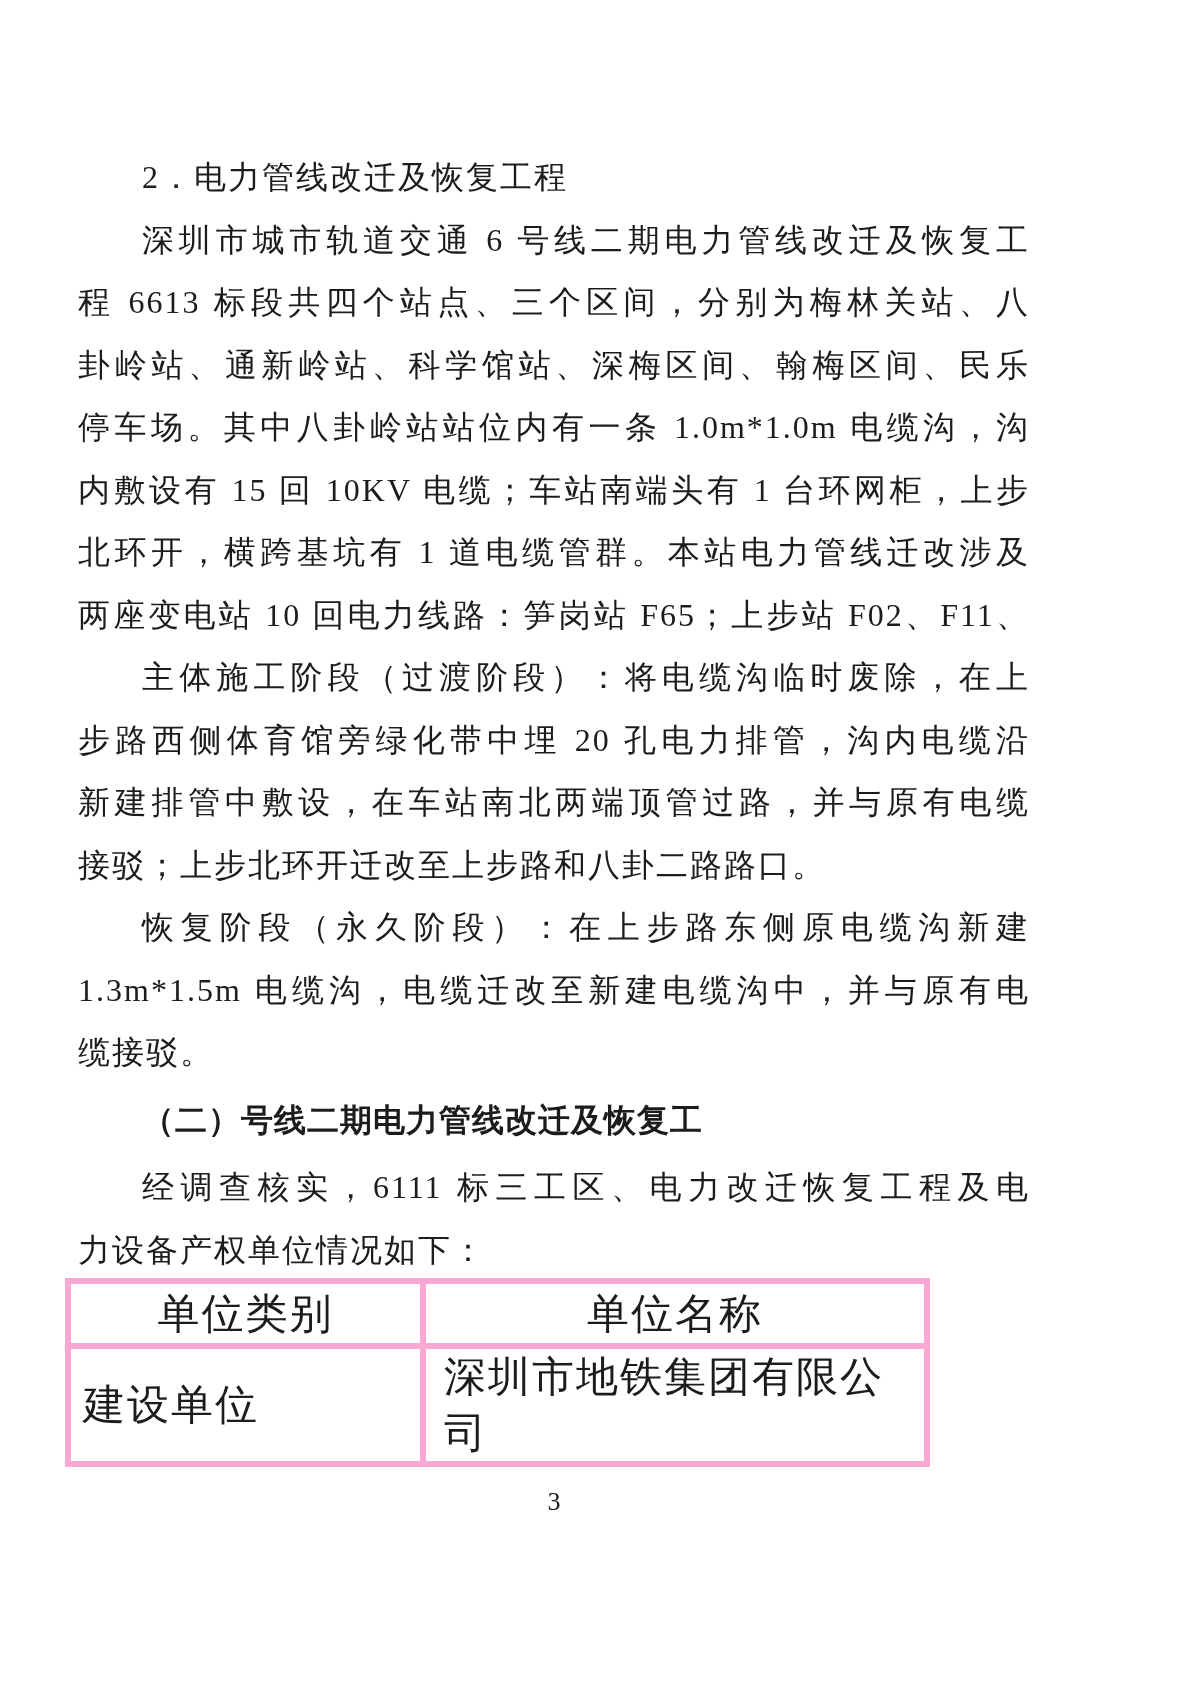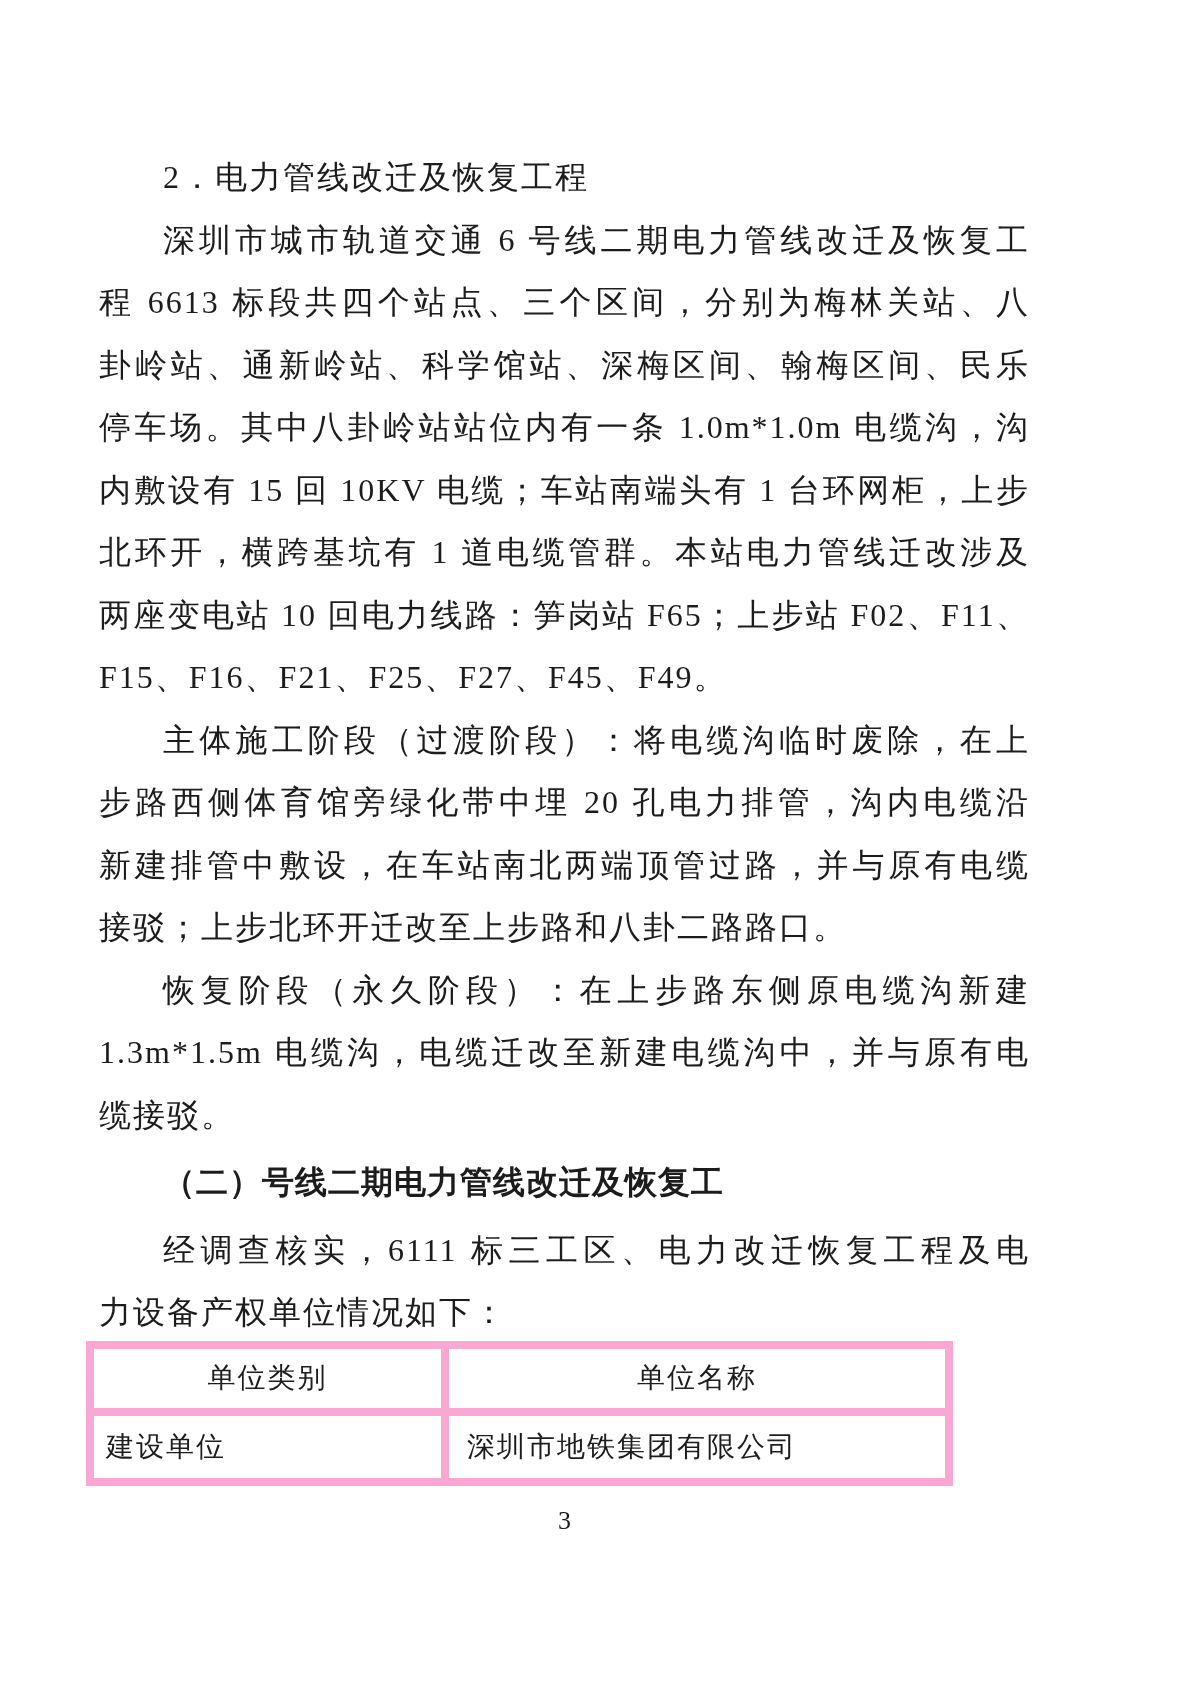--- a/index.html
+++ b/index.html
@@ -12,21 +12,21 @@
     height: 1696px;
     overflow: hidden;
     font-family: "Liberation Serif", "DejaVu Serif", serif;
     color: #1c1c1c;
   }
   .page {
     position: relative;
     box-sizing: border-box;
     width: 1199px;
     height: 1696px;
-    padding: 146px 169px 0 99px;
+    padding: 146px 169px 0 78px;
     background: #ffffff;
   }
   .para { margin: 0; }
   .line {
     display: block;
     height: 62.5px;
     line-height: 62.5px;
     font-size: 32px;
     letter-spacing: 2px;
     overflow: hidden;
@@ -46,22 +46,22 @@
     border-collapse: collapse;
     table-layout: fixed;
     width: 859px;
     margin-left: -13px;
     margin-top: -3px;
   }
   table.unit-table col.c1 { width: 355px; }
   table.unit-table col.c2 { width: 504px; }
   table.unit-table th,
   table.unit-table td {
-    border: 8px solid #f9a8d4;
-    font-size: 28px;
+    border: 6px solid #f9a8d4;
+    font-size: 42px;
     letter-spacing: 2px;
     font-weight: normal;
     padding: 0;
     overflow: hidden;
   }
   table.unit-table th {
     height: 59px;
     text-align: center;
     border-bottom-width: 3px;
   }
@@ -85,21 +85,20 @@
         <div class="line first">2．电力管线改迁及恢复工程</div>
       </div>
       <div class="para body">
         <div class="line first just">深圳市城市轨道交通 6 号线二期电力管线改迁及恢复工</div>
         <div class="line just">程 6613 标段共四个站点、三个区间，分别为梅林关站、八</div>
         <div class="line just">卦岭站、通新岭站、科学馆站、深梅区间、翰梅区间、民乐</div>
         <div class="line just">停车场。其中八卦岭站站位内有一条 1.0m*1.0m 电缆沟，沟</div>
         <div class="line just">内敷设有 15 回 10KV 电缆；车站南端头有 1 台环网柜，上步</div>
         <div class="line just">北环开，横跨基坑有 1 道电缆管群。本站电力管线迁改涉及</div>
         <div class="line just">两座变电站 10 回电力线路：笋岗站 F65；上步站 F02、F11、</div>
-        <div class="line">F15、F16、F21、F25、F27、F45、F49。</div>
       </div>
       <div class="para body">
         <div class="line first just">主体施工阶段（过渡阶段）：将电缆沟临时废除，在上</div>
         <div class="line just">步路西侧体育馆旁绿化带中埋 20 孔电力排管，沟内电缆沿</div>
         <div class="line just">新建排管中敷设，在车站南北两端顶管过路，并与原有电缆</div>
         <div class="line">接驳；上步北环开迁改至上步路和八卦二路路口。</div>
       </div>
       <div class="para body">
         <div class="line first just">恢复阶段（永久阶段）：在上步路东侧原电缆沟新建</div>
         <div class="line just">1.3m*1.5m 电缆沟，电缆迁改至新建电缆沟中，并与原有电</div>

